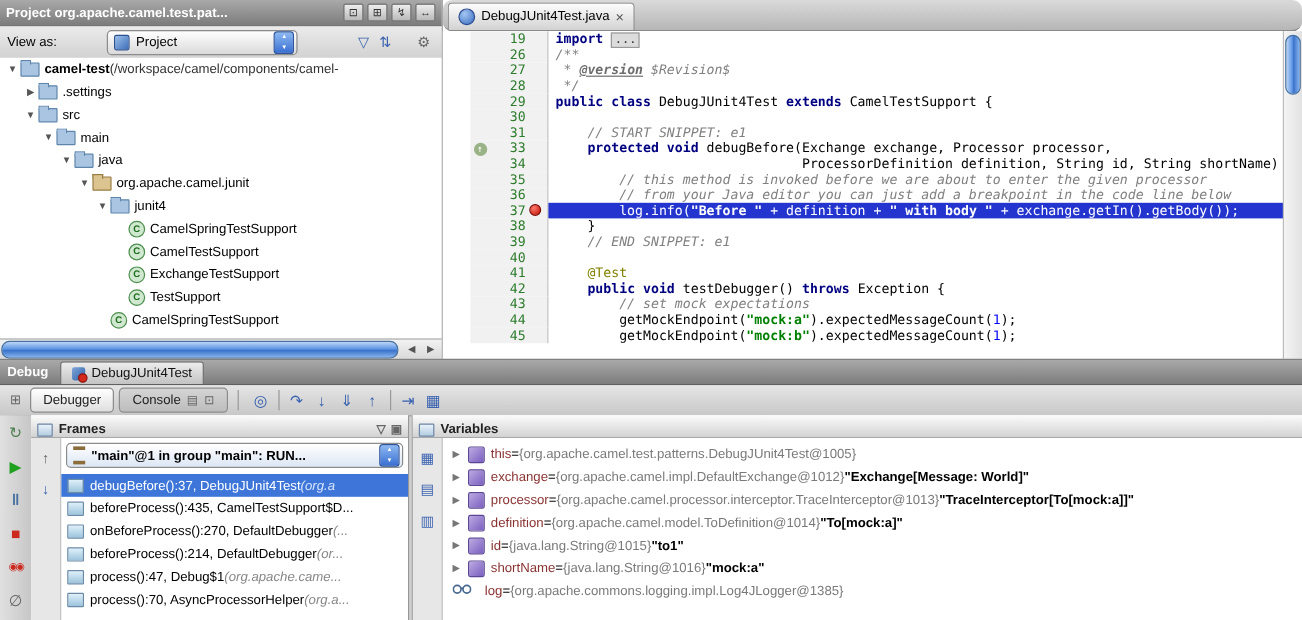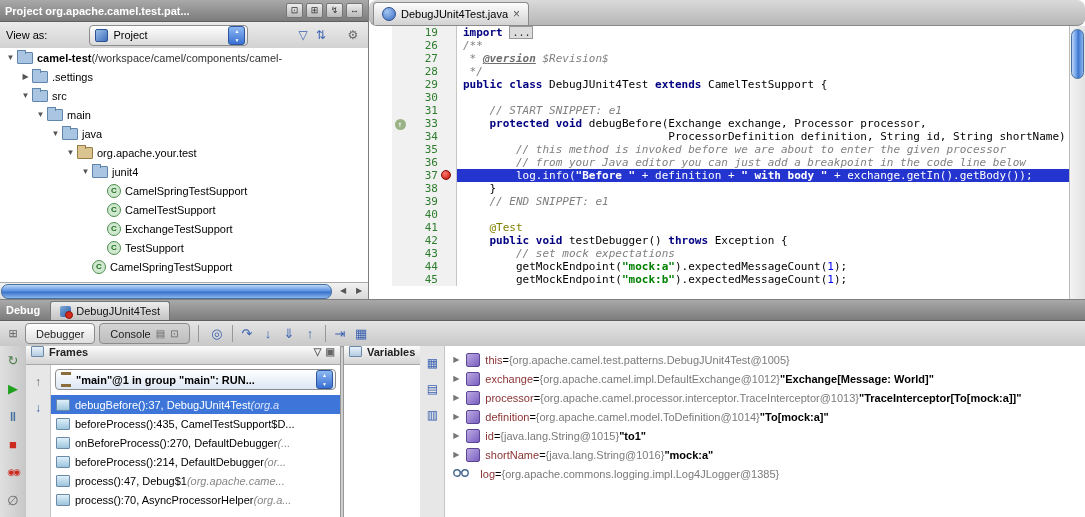--- a/index.html
+++ b/index.html
@@ -77,38 +77,38 @@
   .seg-tab{height:19px;border:1px solid #8c8c8c;border-radius:4px;padding:0 10px;display:flex;align-items:center;gap:5px;background:linear-gradient(#d4d4d4,#bdbdbd);color:#222;}
   .seg-tab.active{background:linear-gradient(#ffffff,#dedede);}
   .mini-glyph{color:#666;font-size:10px;}
   .toolbar-sep{width:1px;height:17px;background:#999;margin:0 4px;}
   .tb-icon{width:21px;height:20px;display:flex;align-items:center;justify-content:center;color:#3a62b0;font-size:13px;}
   #debug-leftbar{position:absolute;left:0;top:46px;bottom:0;width:26px;background:linear-gradient(90deg,#e0e0e0,#c7c7c7);border-right:1px solid #9c9c9c;}
   .side-icon{width:26px;height:28px;display:flex;align-items:center;justify-content:center;font-size:13px;}
   .c-green{color:#1fa11f;} .c-green2{color:#4f7f4f;} .c-steel{color:#46709e;font-weight:bold;} .c-red{color:#cc2a1e;} .c-red2{color:#cc2a1e;font-size:9px;letter-spacing:-2px;}
 
   #frames-panel{position:absolute;left:26px;top:46px;width:314px;bottom:0;background:#fff;border-right:1px solid #979797;display:flex;flex-direction:column;}
-  .mini-header{height:18px;flex:none;background:linear-gradient(#fbfbfb,#d3d3d3);border-bottom:1px solid #a8a8a8;display:flex;align-items:flex-start;padding:0 5px;gap:5px;font-weight:bold;color:#222;}
+  .mini-header{height:18px;flex:none;background:linear-gradient(#fbfbfb,#d3d3d3);border-bottom:1px solid #a8a8a8;display:flex;align-items:flex-end;padding:0 5px;gap:5px;font-weight:bold;color:#222;}
   .mh-icon{width:11px;height:9px;border:1px solid #6b87a5;background:linear-gradient(#e8f2fb,#b3cde0);border-radius:1px;flex:none;}
   .mh-right{margin-left:auto;display:flex;gap:4px;}
   .mh-glyph{color:#666;font-size:10px;}
   .frames-body{flex:1;display:flex;overflow:hidden;}
   .tool-col{width:24px;flex:none;background:#e7e7e7;border-right:1px solid #c4c4c4;padding-top:4px;}
   .tool-col .tcol-icon{width:24px;height:26px;display:flex;align-items:center;justify-content:center;font-size:12px;}
   .frames-main{flex:1;overflow:hidden;}
   .thread-combo{margin:4px 4px 5px 4px;height:19px;background:linear-gradient(#ffffff,#dce6f4);border:1px solid #8c8c8c;border-radius:4px;display:flex;align-items:center;padding:0 2px 0 5px;}
   .thread-icon{width:10px;height:9px;flex:none;margin-right:5px;border-top:3px solid #8a6d3b;border-bottom:3px solid #8a6d3b;}
   .thread-text{flex:1;white-space:nowrap;overflow:hidden;font-weight:bold;}
   .frame-row{height:19px;display:flex;align-items:center;padding-left:5px;white-space:nowrap;overflow:hidden;}
   .frame-row.selected{background:#3d76d8;color:#fff;}
   .frame-icon{width:12px;height:10px;flex:none;border:1px solid #6a8aa8;background:linear-gradient(#dff0fa,#9cc4dc);margin-right:5px;border-radius:1px;}
   .frame-pkg{font-style:italic;color:#878787;}
   .frame-row.selected .frame-pkg{color:#d9e4ff;}
 
-  #vars-panel{position:absolute;left:343px;top:46px;right:0;bottom:0;background:#fff;border-left:1px solid #979797;display:flex;}
+  #vars-panel{position:absolute;left:343px;top:46px;right:0;bottom:0;background:#fff;border-left:1px solid #979797;display:flex;flex-direction:column;}
   .vars-body{flex:1;display:flex;overflow:hidden;}
   .vars-main{flex:1;padding-top:4px;overflow:hidden;}
   .var-row{height:19px;display:flex;align-items:center;white-space:nowrap;overflow:hidden;padding-left:8px;}
   .var-arrow{width:13px;flex:none;color:#777;font-size:8px;}
   .var-icon{width:12px;height:12px;flex:none;border-radius:2px;background:linear-gradient(135deg,#bcaae2,#7a5fc0);border:1px solid #5a4694;margin-right:5px;}
   .var-glasses{width:27px;flex:none;}
   .var-name{color:#8b3333;}
   .var-eq{color:#000;}
   .var-type{color:#7a7a7a;}
   .var-value{color:#000;font-weight:bold;}
@@ -165,21 +165,21 @@
           <span class="tree-label">main</span>
         </div>
         <div class="tree-row" style="padding-left: 49px;">
           <span class="tree-arrow">▼</span>
           <span class="tree-icon icon-folder"></span>
           <span class="tree-label">java</span>
         </div>
         <div class="tree-row" style="padding-left: 64px;">
           <span class="tree-arrow">▼</span>
           <span class="tree-icon icon-package"></span>
-          <span class="tree-label">org.apache.your.test</span>
+          <span class="tree-label">org.apache.camel.junit</span>
         </div>
         <div class="tree-row" style="padding-left: 79px;">
           <span class="tree-arrow">▼</span>
           <span class="tree-icon icon-folder"></span>
           <span class="tree-label">junit4</span>
         </div>
         <div class="tree-row" style="padding-left: 94px;">
           <span class="tree-arrow"></span>
           <span class="tree-icon icon-class">C</span>
           <span class="tree-label">CamelSpringTestSupport</span>

